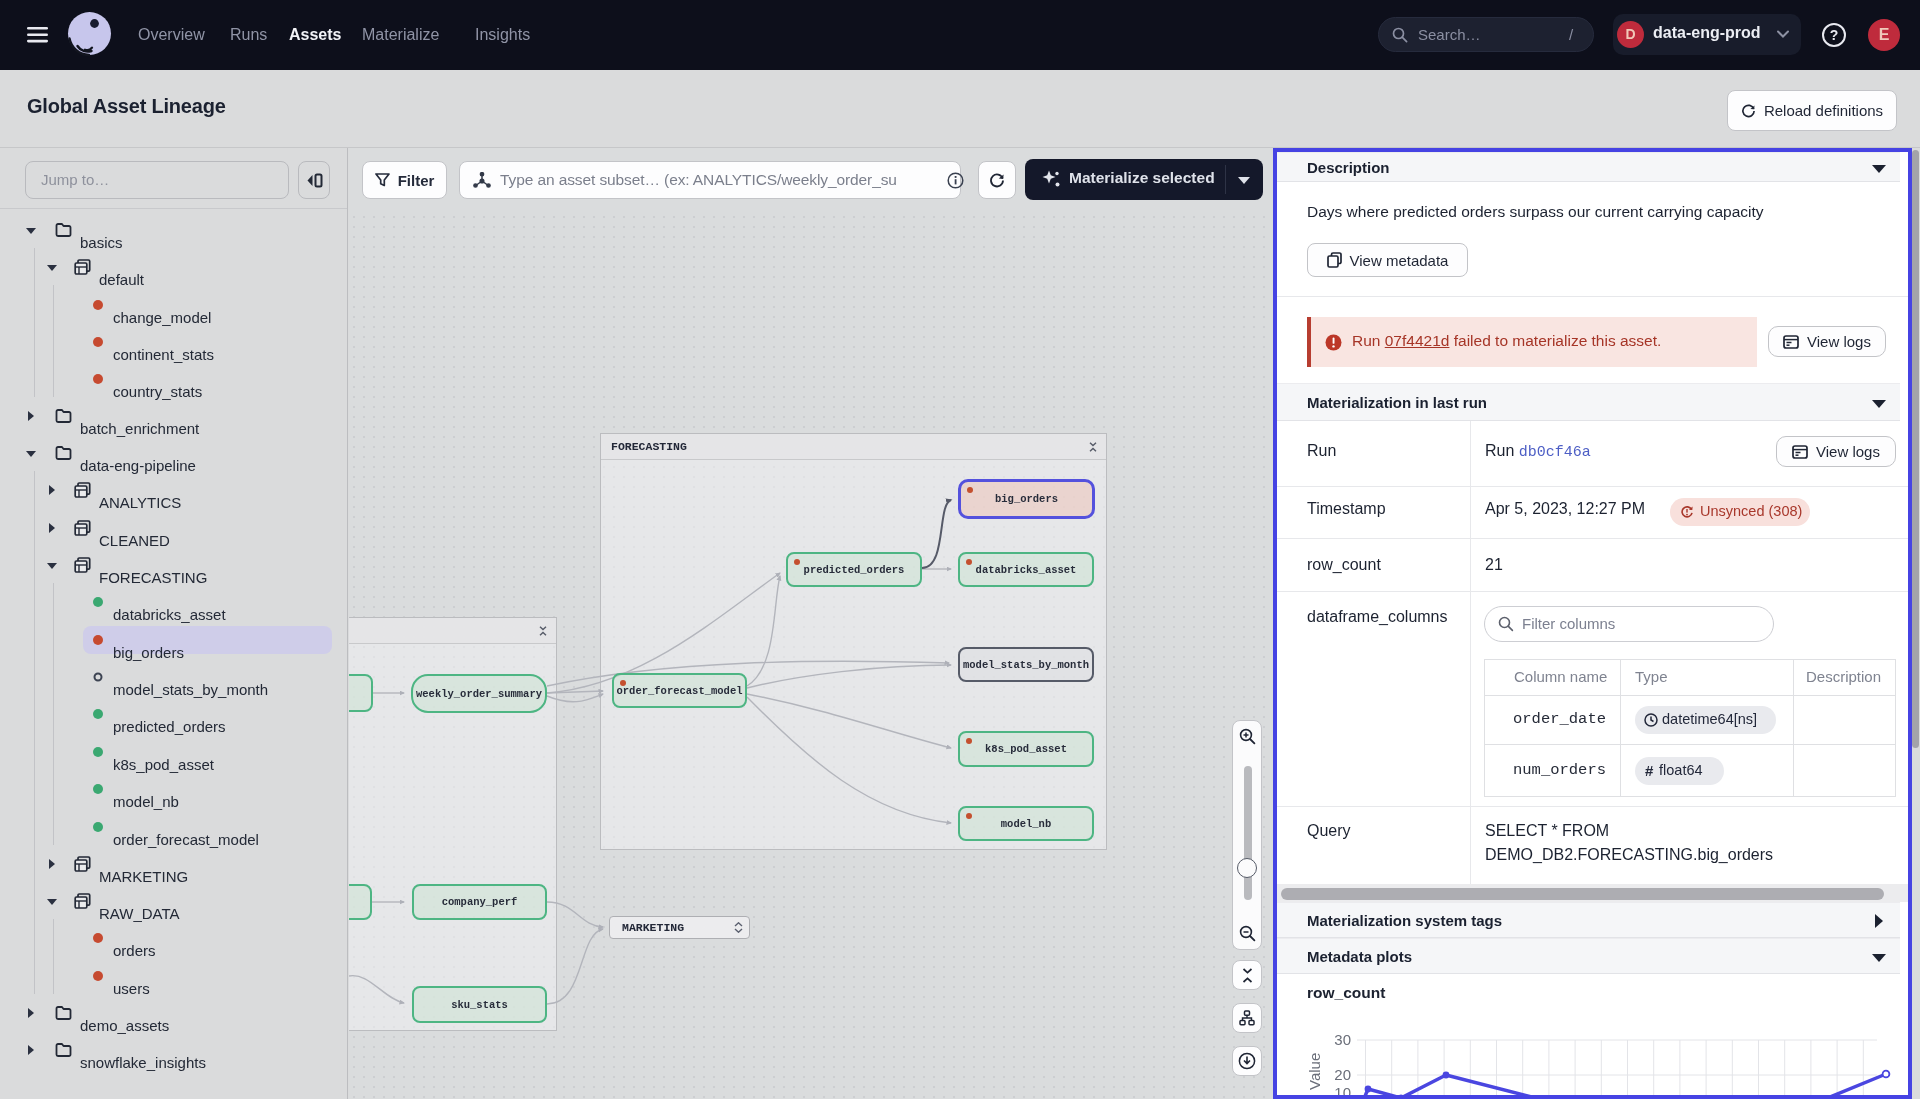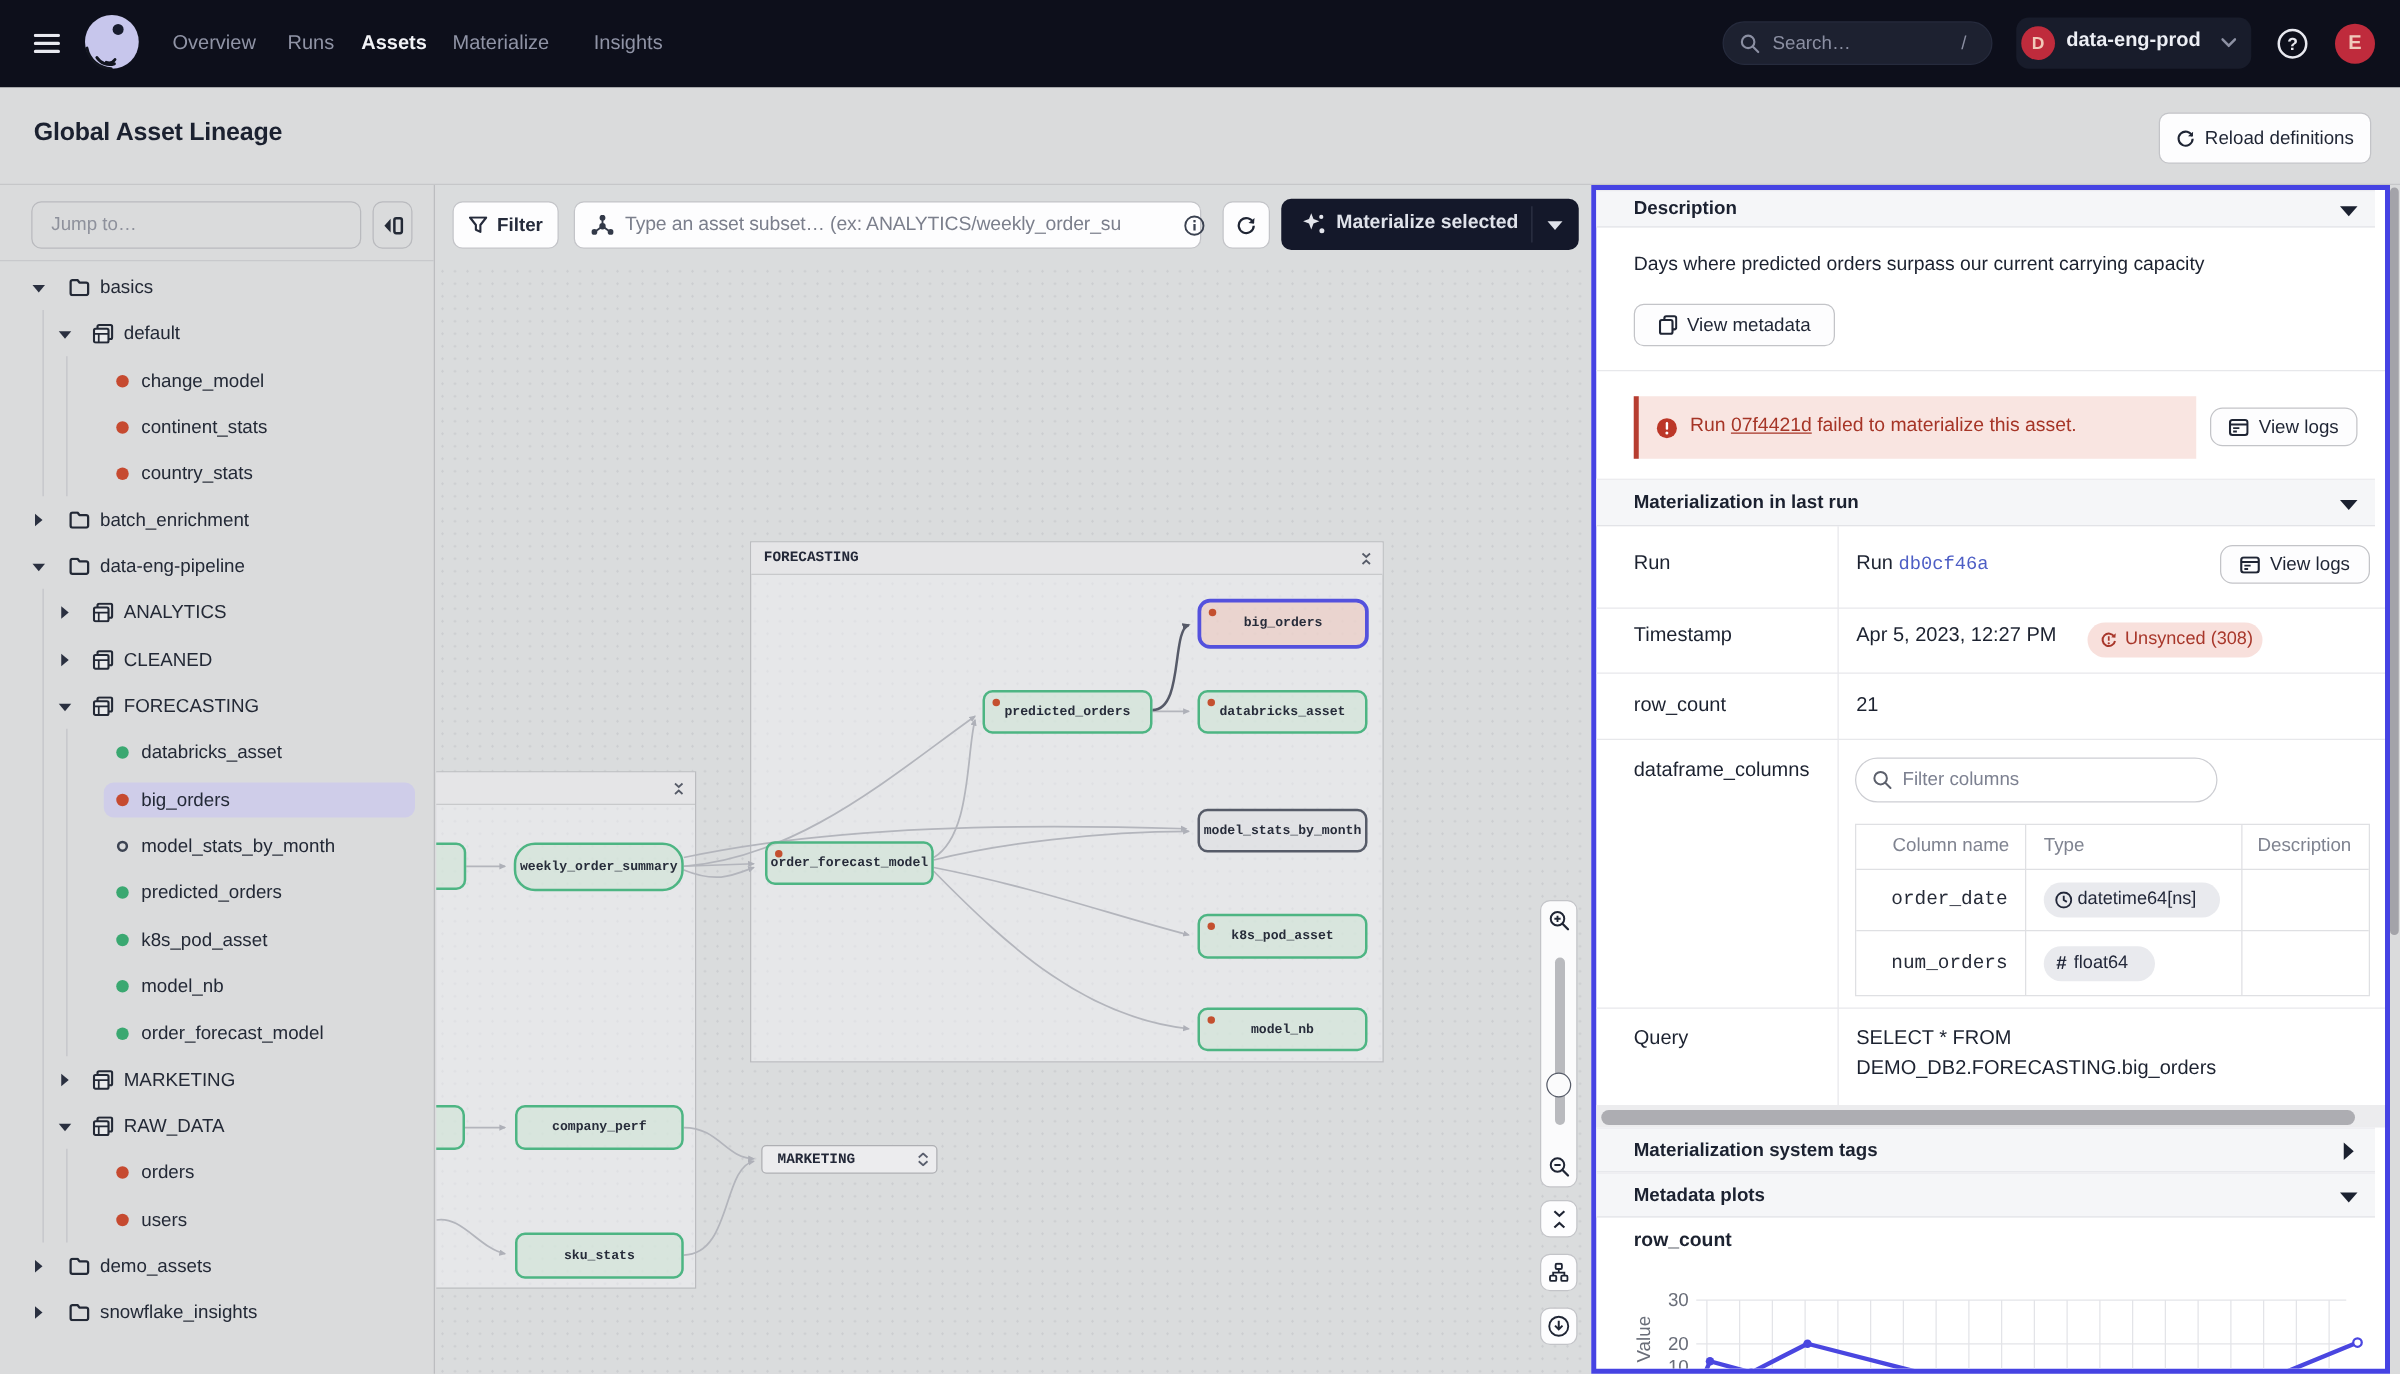--- a/index.html
+++ b/index.html
@@ -10,21 +10,21 @@
   #topbar { position:absolute; left:0; top:0; width:1920px; height:70px; background:#0d0f1b; }
   .navlink { position:absolute; top:0; height:54px; line-height:70px; font-size:16px; color:#9094a6; }
   .navlink.active { color:#f2f3f7; font-weight:bold; }
   
   #pagehead { position:absolute; left:0; top:70px; width:1920px; height:78px; background:#dadbdc; border-bottom:1px solid #c6c7c9; }
   #pagehead h1 { position:absolute; left:27px; top:25px; font-size:20px; color:#1b2130; letter-spacing:-0.2px; }
   .btn { position:absolute; background:#fdfdfe; border:1px solid #c3c4c8; border-radius:8px;
          color:#1f2534; font-size:15px; display:flex; align-items:center; justify-content:center; gap:8px; }
   
   #sidebar { position:absolute; left:0; top:148px; width:348px; height:951px; background:#dadbdc; border-right:1px solid #bcbdc0;text-align:right; }
-  .treetxt { position:absolute; font-size:15px; color:#232936; white-space:nowrap; transform:translateY(-50%); }
+  .treetxt { position:absolute; font-size:15px; color:#232936; white-space:nowrap; transform:translateY(-50%);margin-top:12px; }
   .caret-d { position:absolute; width:0; height:0; border-left:5px solid transparent; border-right:5px solid transparent; border-top:6px solid #2a3040; transform:translate(-50%,-50%); }
   .caret-r { position:absolute; width:0; height:0; border-top:5px solid transparent; border-bottom:5px solid transparent; border-left:6px solid #2a3040; transform:translate(-50%,-50%); }
   .dot { position:absolute; width:10px; height:10px; border-radius:50%; transform:translate(-50%,-50%); }
   .dot.red { background:#c64a30; }
   .dot.green { background:#3aa871; }
   .dot.ring { background:transparent; border:2px solid #3c4352; width:9px; height:9px; }
   .gline { position:absolute; width:1px; background:#c2c3c7; }
   
   #canvas { position:absolute; left:349px; top:148px; width:924px; height:951px; background:#dadcdd; overflow:hidden; }
   #dots { position:absolute; left:0; top:64px; width:924px; height:887px;

